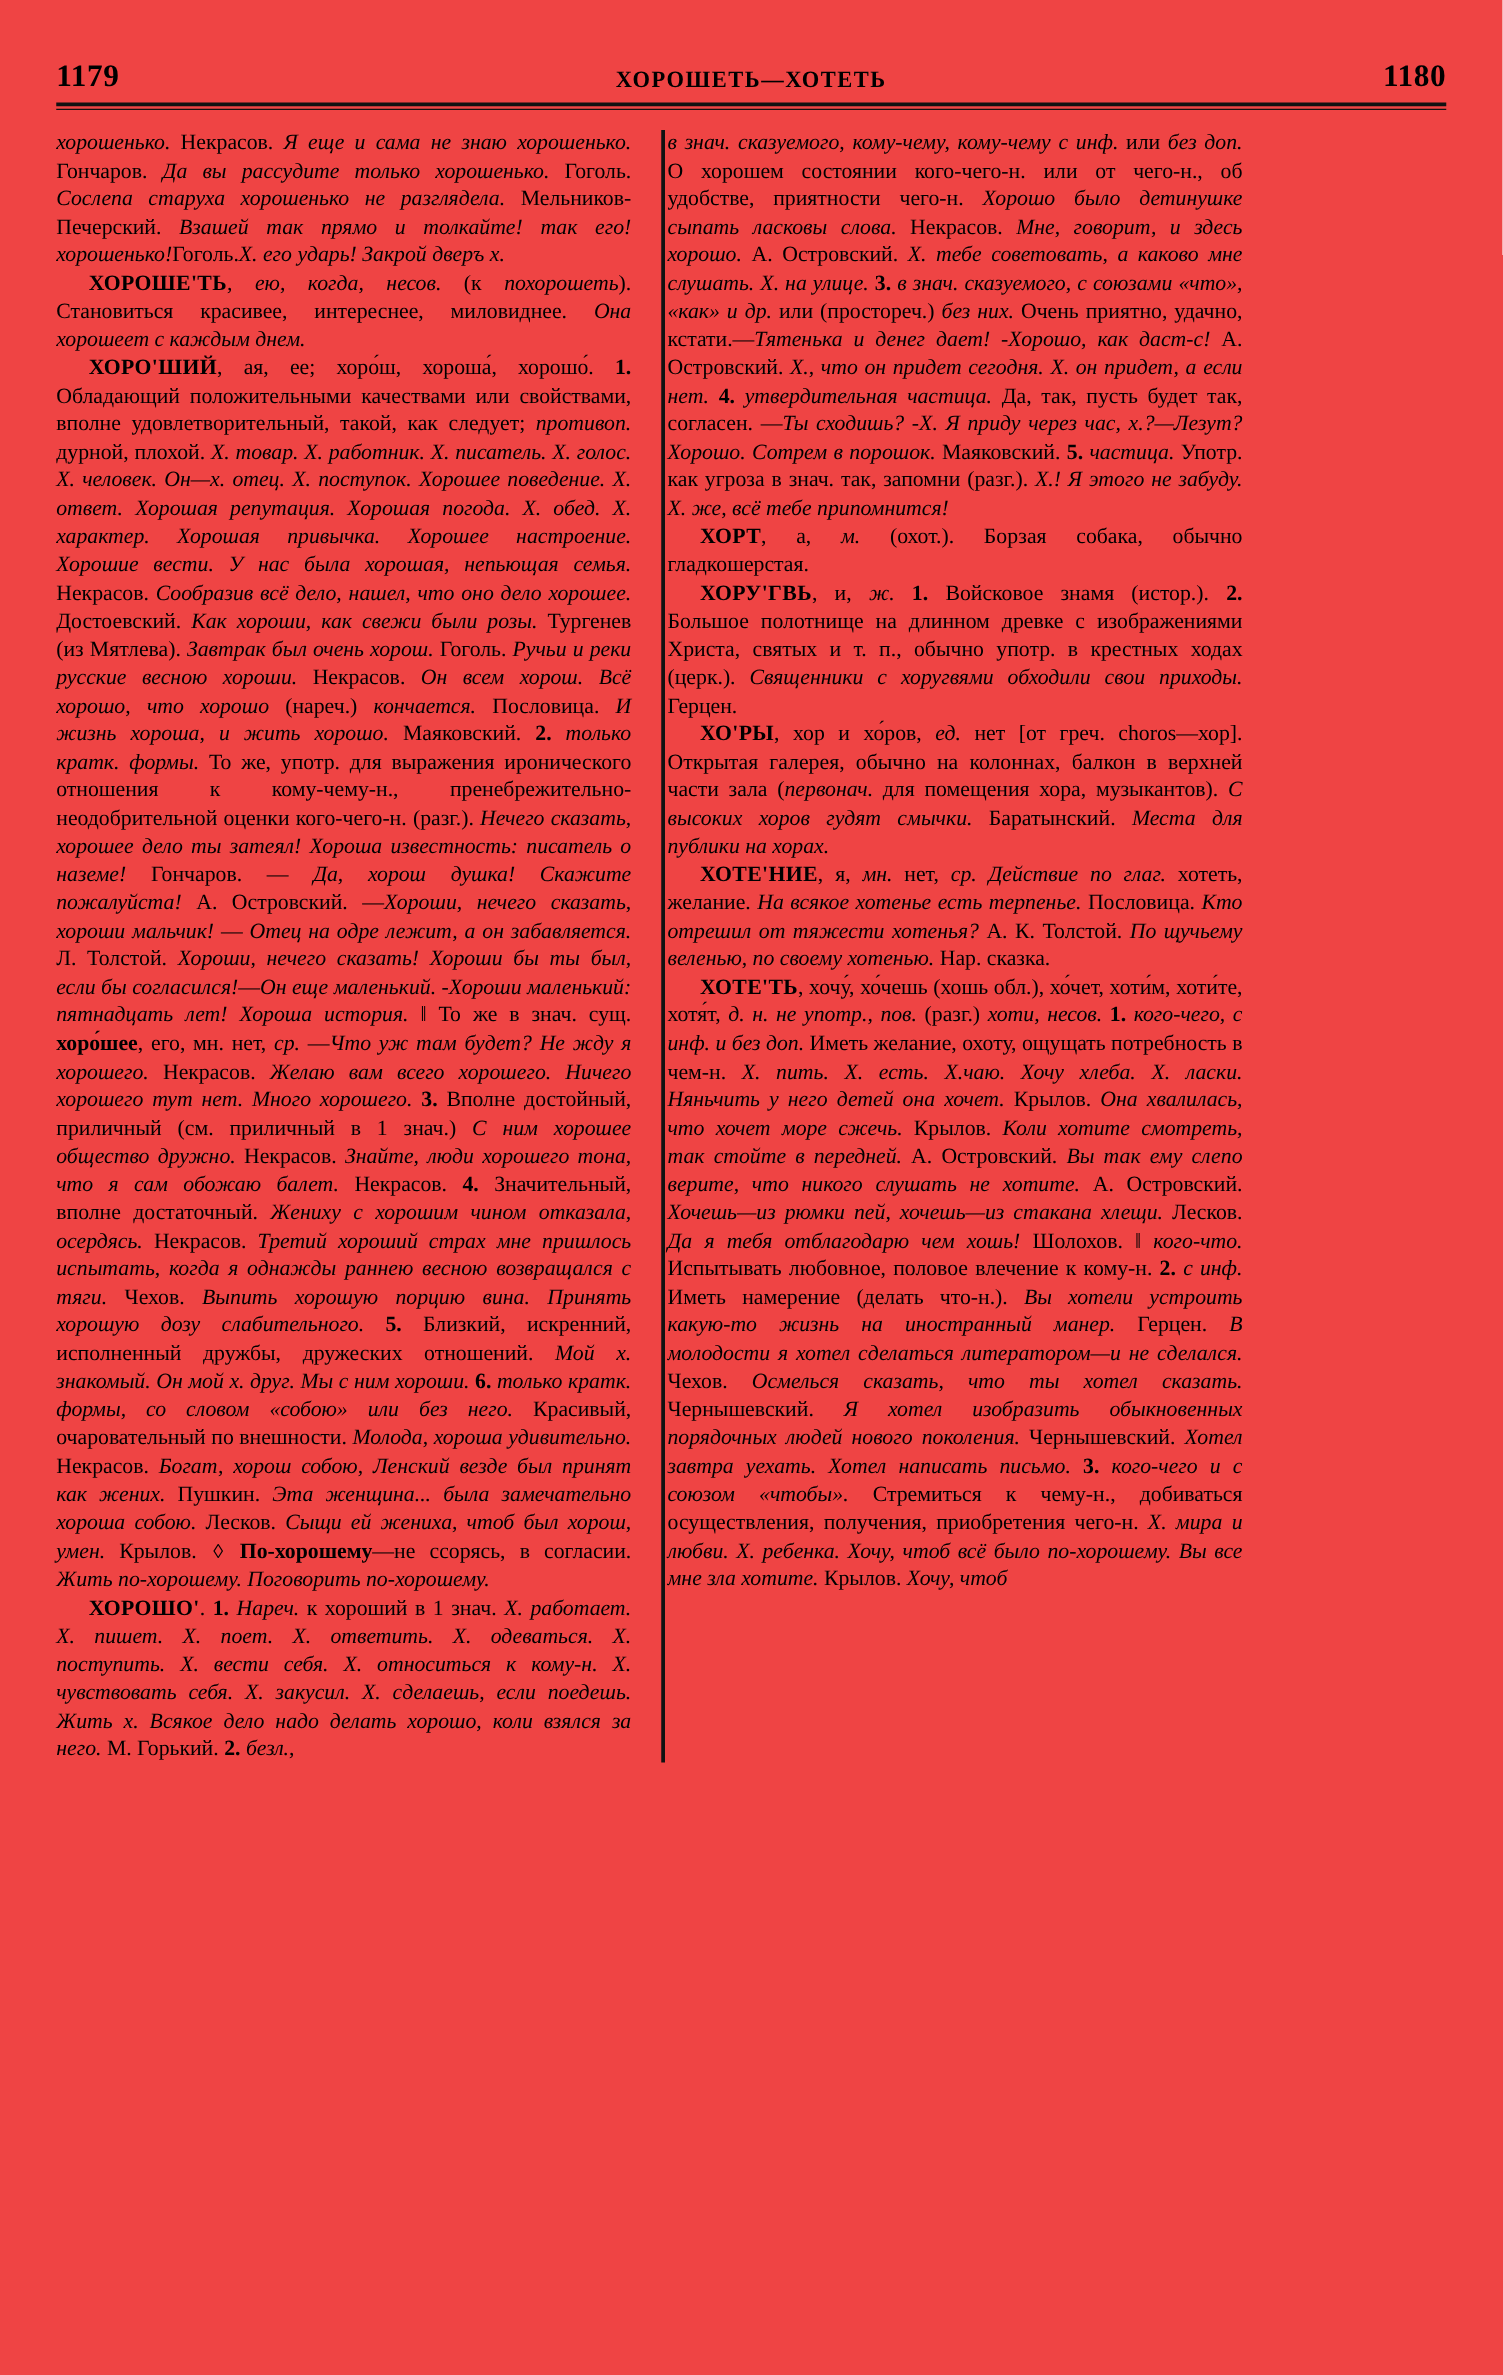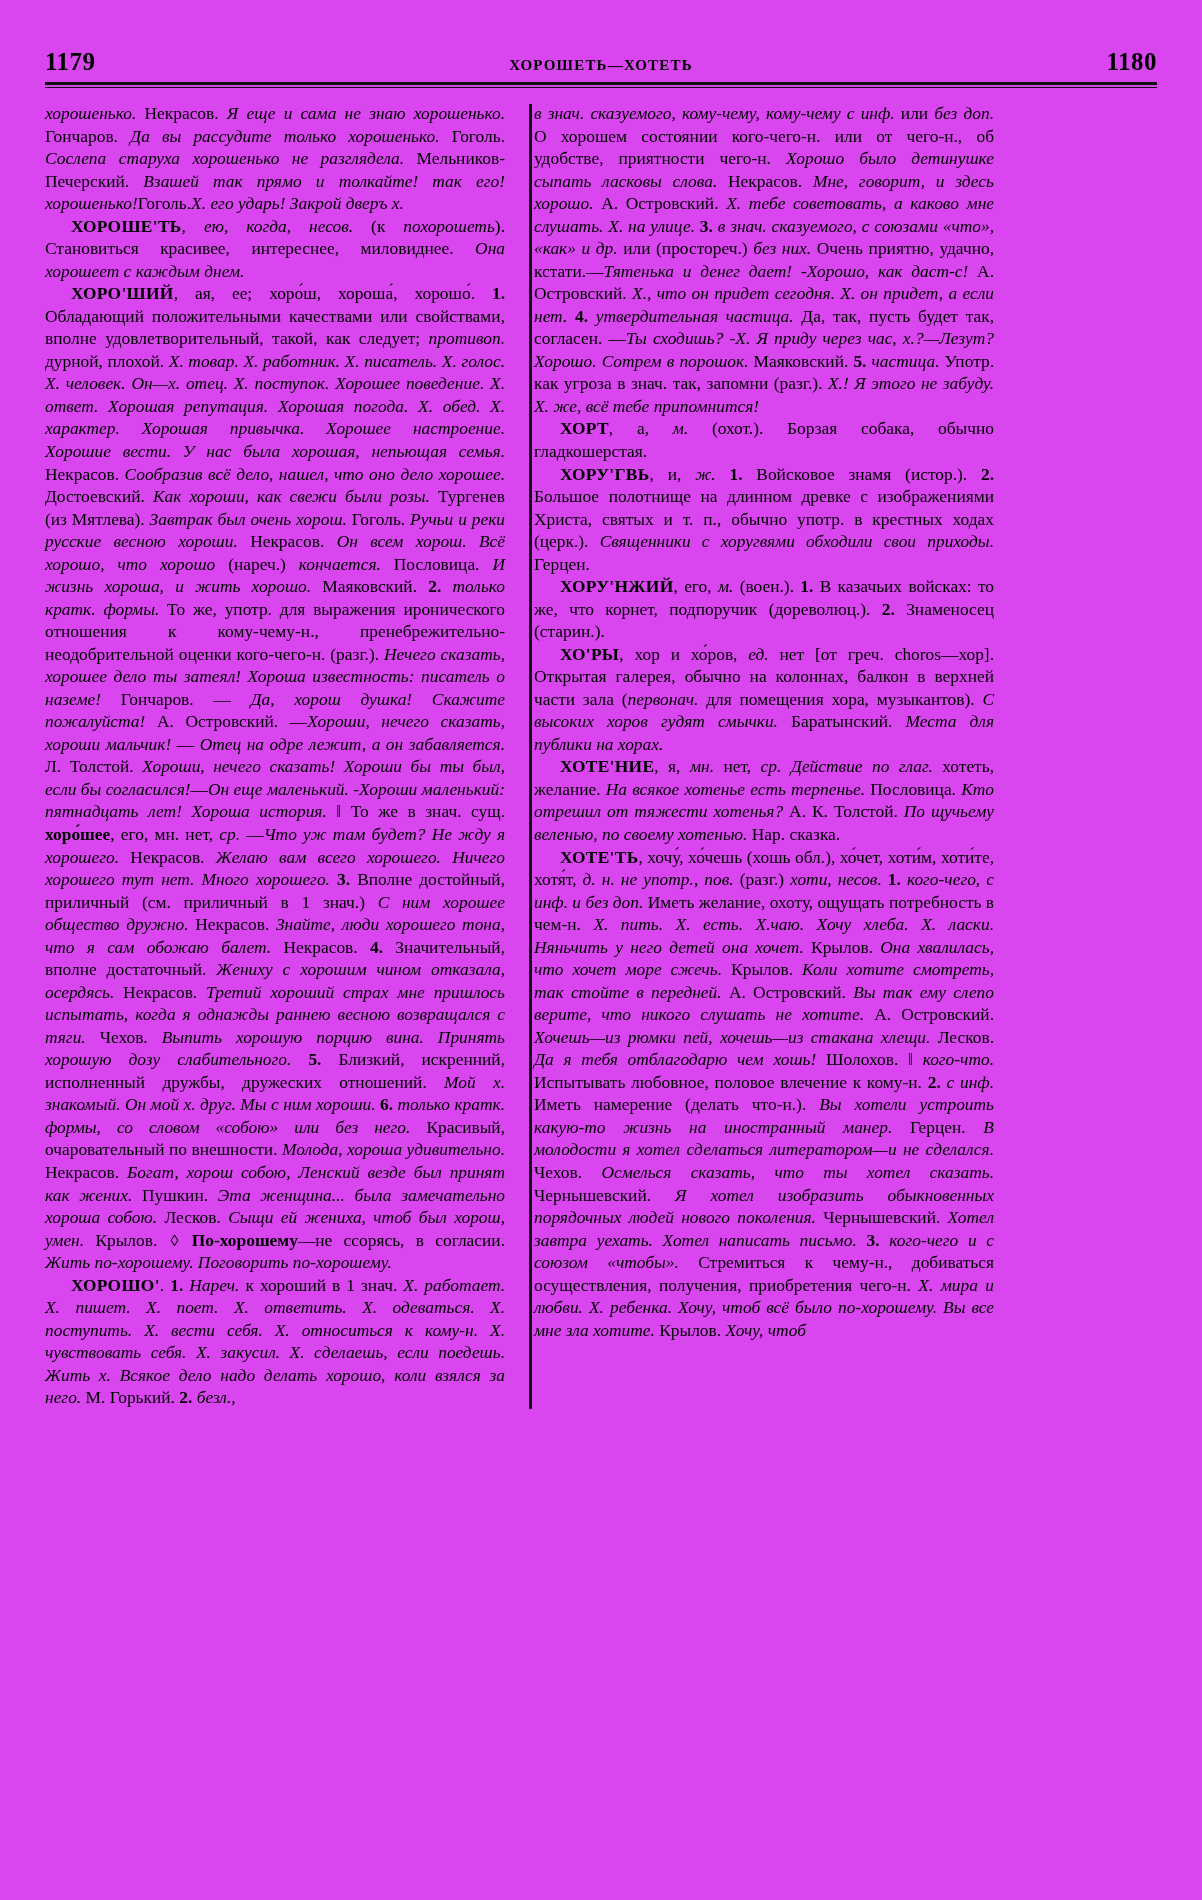--- a/index.html
+++ b/index.html
@@ -12,42 +12,42 @@
     height: 1900px;
     font-family: "Liberation Serif", "DejaVu Serif", serif;
     color: #000000;
     -webkit-font-smoothing: none;
   }
 
   .page {
     position: relative;
     width: 1202px;
     height: 1900px;
-    background: #d946ef;
+    background: #ef4444;
     box-sizing: border-box;
     padding: 48px 45px 0 45px;
   }
 
   
   .running-head {
     display: flex;
     align-items: baseline;
     justify-content: space-between;
     width: 1112px;
     margin: 0 auto;
     padding-bottom: 6px;
   }
   .folio {
     font-weight: bold;
     font-size: 25px;
     letter-spacing: 0.5px;
   }
   .running-title {
     font-weight: bold;
-    font-size: 15px;
+    font-size: 18px;
     letter-spacing: 1.2px;
     text-transform: uppercase;
     transform: scaleY(1.04);
   }
 
   .head-rule {
     width: 1112px;
     margin: 0 auto 14px auto;
     border-top: 3px solid #111;
     border-bottom: 1px solid #111;
@@ -122,20 +122,19 @@
         <p class="entry cont"><span class="i">хорошенько.</span><span class="para-sep"> Некрасов. </span><span class="i">Я еще и сама не знаю хорошенько.</span><span class="para-sep"> Гончаров. </span><span class="i">Да вы рассудите только хорошенько.</span><span class="para-sep"> Гоголь. </span><span class="i">Сослепа старуха хорошенько не разглядела.</span><span class="para-sep"> Мельников-Печерский. </span><span class="i">Взашей так прямо и толкайте! так его! хорошенько!</span><span class="para-sep">Гоголь.</span><span class="i">Х. его ударь! Закрой дверъ х.</span></p>
         <p class="entry"><span class="hw">ХОРОШЕ'ТЬ</span><span class="i">, ею, когда, несов.</span><span class="para-sep"> (к </span><span class="i">похорошеть</span><span class="para-sep">). Становиться красивее, интереснее, миловиднее. </span><span class="i">Она хорошеет с каждым днем.</span></p>
         <p class="entry"><span class="hw">ХОРО'ШИЙ</span><span class="para-sep">, ая, ее; хоро́ш, хороша́, хорошо́. </span><span class="b">1.</span><span class="para-sep"> Обладающий положительными качествами или свойствами, вполне удовлетворительный, такой, как следует; </span><span class="i">противоп.</span><span class="para-sep"> дурной, плохой. </span><span class="i">Х. товар. Х. работник. Х. писатель. Х. голос. Х. человек. Он—х. отец. Х. поступок. Хорошее поведение. Х. ответ. Хорошая репутация. Хорошая погода. Х. обед. Х. характер. Хорошая привычка. Хорошее настроение. Хорошие вести. У нас была хорошая, непьющая семья.</span><span class="para-sep"> Некрасов. </span><span class="i">Сообразив всё дело, нашел, что оно дело хорошее.</span><span class="para-sep"> Достоевский. </span><span class="i">Как хороши, как свежи были розы.</span><span class="para-sep"> Тургенев (из Мятлева). </span><span class="i">Завтрак был очень хорош.</span><span class="para-sep"> Гоголь. </span><span class="i">Ручьи и реки русские весною хороши.</span><span class="para-sep"> Некрасов. </span><span class="i">Он всем хорош. Всё хорошо, что хорошо</span><span class="para-sep"> (нареч.) </span><span class="i">кончается.</span><span class="para-sep"> Пословица. </span><span class="i">И жизнь хороша, и жить хорошо.</span><span class="para-sep"> Маяковский. </span><span class="b">2.</span><span class="para-sep"> </span><span class="i">только кратк. формы.</span><span class="para-sep"> То же, употр. для выражения иронического отношения к кому-чему-н., пренебрежительно-неодобрительной оценки кого-чего-н. (разг.). </span><span class="i">Нечего сказать, хорошее дело ты затеял! Хороша известность: писатель о наземе!</span><span class="para-sep"> Гончаров. — </span><span class="i">Да, хорош душка! Скажите пожалуйста!</span><span class="para-sep"> А. Островский. —</span><span class="i">Хороши, нечего сказать, хороши мальчик!</span><span class="para-sep"> — </span><span class="i">Отец на одре лежит, а он забавляется.</span><span class="para-sep"> Л. Толстой. </span><span class="i">Хороши, нечего сказать! Хороши бы ты был, если бы согласился!</span><span class="para-sep">—</span><span class="i">Он еще маленький. -Хороши маленький: пятнадцать лет! Хороша история.</span><span class="para-sep"> ‖ То же в знач. сущ. </span><span class="b">хоро́шее</span><span class="para-sep">, его, мн. нет, </span><span class="i">ср.</span><span class="para-sep"> —</span><span class="i">Что уж там будет? Не жду я хорошего.</span><span class="para-sep"> Некрасов. </span><span class="i">Желаю вам всего хорошего. Ничего хорошего тут нет. Много хорошего.</span><span class="para-sep"> </span><span class="b">3.</span><span class="para-sep"> Вполне достойный, приличный (см. приличный в 1 знач.) </span><span class="i">С ним хорошее общество дружно.</span><span class="para-sep"> Некрасов. </span><span class="i">Знайте, люди хорошего тона, что я сам обожаю балет.</span><span class="para-sep"> Некрасов. </span><span class="b">4.</span><span class="para-sep"> Значительный, вполне достаточный. </span><span class="i">Жениху с хорошим чином отказала, осердясь.</span><span class="para-sep"> Некрасов. </span><span class="i">Третий хороший страх мне пришлось испытать, когда я однажды раннею весною возвращался с тяги.</span><span class="para-sep"> Чехов. </span><span class="i">Выпить хорошую порцию вина. Принять хорошую дозу слабительного.</span><span class="para-sep"> </span><span class="b">5.</span><span class="para-sep"> Близкий, искренний, исполненный дружбы, дружеских отношений. </span><span class="i">Мой х. знакомый. Он мой х. друг. Мы с ним хороши.</span><span class="para-sep"> </span><span class="b">6.</span><span class="para-sep"> </span><span class="i">только кратк. формы, со словом «собою» или без него.</span><span class="para-sep"> Красивый, очаровательный по внешности. </span><span class="i">Молода, хороша удивительно.</span><span class="para-sep"> Некрасов. </span><span class="i">Богат, хорош собою, Ленский везде был принят как жених.</span><span class="para-sep"> Пушкин. </span><span class="i">Эта женщина... была замечательно хороша собою.</span><span class="para-sep"> Лесков. </span><span class="i">Сыщи ей жениха, чтоб был хорош, умен.</span><span class="para-sep"> Крылов. </span><span class="lozenge">◊</span><span class="para-sep"> </span><span class="b">По-хорошему</span><span class="para-sep">—не ссорясь, в согласии. </span><span class="i">Жить по-хорошему. Поговорить по-хорошему.</span></p>
         <p class="entry"><span class="hw">ХОРОШО'</span><span class="para-sep">. </span><span class="b">1.</span><span class="para-sep"> </span><span class="i">Нареч.</span><span class="para-sep"> к хороший в 1 знач. </span><span class="i">Х. работает. Х. пишет. Х. поет. Х. ответить. Х. одеваться. Х. поступить. Х. вести себя. Х. относиться к кому-н. Х. чувствовать себя. Х. закусил. Х. сделаешь, если поедешь. Жить х. Всякое дело надо делать хорошо, коли взялся за него.</span><span class="para-sep"> М. Горький. </span><span class="b">2.</span><span class="para-sep"> </span><span class="i">безл.,</span></p>
       </div>
     <div class="col-divider"></div>
     <div class="col col-right" id="col-right">
         <p class="entry cont"><span class="i">в знач. сказуемого, кому-чему, кому-чему с инф.</span><span class="para-sep"> или </span><span class="i">без доп.</span><span class="para-sep"> О хорошем состоянии кого-чего-н. или от чего-н., об удобстве, приятности чего-н. </span><span class="i">Хорошо было детинушке сыпать ласковы слова.</span><span class="para-sep"> Некрасов. </span><span class="i">Мне, говорит, и здесь хорошо.</span><span class="para-sep"> А. Островский. </span><span class="i">Х. тебе советовать, а каково мне слушать. Х. на улице.</span><span class="para-sep"> </span><span class="b">3.</span><span class="para-sep"> </span><span class="i">в знач. сказуемого, с союзами «что», «как» и др.</span><span class="para-sep"> или (простореч.) </span><span class="i">без них.</span><span class="para-sep"> Очень приятно, удачно, кстати.—</span><span class="i">Тятенька и денег дает! -Хорошо, как даст-с!</span><span class="para-sep"> А. Островский. </span><span class="i">Х., что он придет сегодня. Х. он придет, а если нет.</span><span class="para-sep"> </span><span class="b">4.</span><span class="para-sep"> </span><span class="i">утвердительная частица.</span><span class="para-sep"> Да, так, пусть будет так, согласен. —</span><span class="i">Ты сходишь? -Х. Я приду через час, х.?—Лезут? Хорошо. Сотрем в порошок.</span><span class="para-sep"> Маяковский. </span><span class="b">5.</span><span class="para-sep"> </span><span class="i">частица.</span><span class="para-sep"> Употр. как угроза в знач. так, запомни (разг.). </span><span class="i">Х.! Я этого не забуду. Х. же, всё тебе припомнится!</span></p>
         <p class="entry"><span class="hw">ХОРТ</span><span class="para-sep">, а, </span><span class="i">м.</span><span class="para-sep"> (охот.). Борзая собака, обычно гладкошерстая.</span></p>
         <p class="entry"><span class="hw">ХОРУ'ГВЬ</span><span class="para-sep">, и, </span><span class="i">ж.</span><span class="para-sep"> </span><span class="b">1.</span><span class="para-sep"> Войсковое знамя (истор.). </span><span class="b">2.</span><span class="para-sep"> Большое полотнище на длинном древке с изображениями Христа, святых и т. п., обычно употр. в крестных ходах (церк.). </span><span class="i">Священники с хоругвями обходили свои приходы.</span><span class="para-sep"> Герцен.</span></p>
-        <p class="entry"><span class="hw">ХОРУ'НЖИЙ</span><span class="para-sep">, его, </span><span class="i">м.</span><span class="para-sep"> (воен.). </span><span class="b">1.</span><span class="para-sep"> В казачьих войсках: то же, что корнет, подпоручик (дореволюц.). </span><span class="b">2.</span><span class="para-sep"> Знаменосец (старин.).</span></p>
         <p class="entry"><span class="hw">ХО'РЫ</span><span class="para-sep">, хор и хо́ров, </span><span class="i">ед.</span><span class="para-sep"> нет [от греч. choros—хор]. Открытая галерея, обычно на колоннах, балкон в верхней части зала (</span><span class="i">первонач.</span><span class="para-sep"> для помещения хора, музыкантов). </span><span class="i">С высоких хоров гудят смычки.</span><span class="para-sep"> Баратынский. </span><span class="i">Места для публики на хорах.</span></p>
         <p class="entry"><span class="hw">ХОТЕ'НИЕ</span><span class="para-sep">, я, </span><span class="i">мн.</span><span class="para-sep"> нет, </span><span class="i">ср.</span><span class="para-sep"> </span><span class="i">Действие по глаг.</span><span class="para-sep"> хотеть, желание. </span><span class="i">На всякое хотенье есть терпенье.</span><span class="para-sep"> Пословица. </span><span class="i">Кто отрешил от тяжести хотенья?</span><span class="para-sep"> А. К. Толстой. </span><span class="i">По щучьему веленью, по своему хотенью.</span><span class="para-sep"> Нар. сказка.</span></p>
         <p class="entry"><span class="hw">ХОТЕ'ТЬ</span><span class="para-sep">, хочу́, хо́чешь (хошь обл.), хо́чет, хоти́м, хоти́те, хотя́т, </span><span class="i">д. н. не употр., пов.</span><span class="para-sep"> (разг.) </span><span class="i">хоти, несов.</span><span class="para-sep"> </span><span class="b">1.</span><span class="para-sep"> </span><span class="i">кого-чего, с инф. и без доп.</span><span class="para-sep"> Иметь желание, охоту, ощущать потребность в чем-н. </span><span class="i">Х. пить. Х. есть. Х.чаю. Хочу хлеба. Х. ласки. Няньчить у него детей она хочет.</span><span class="para-sep"> Крылов. </span><span class="i">Она хвалилась, что хочет море сжечь.</span><span class="para-sep"> Крылов. </span><span class="i">Коли хотите смотреть, так стойте в передней.</span><span class="para-sep"> А. Островский. </span><span class="i">Вы так ему слепо верите, что никого слушать не хотите.</span><span class="para-sep"> А. Островский. </span><span class="i">Хочешь—из рюмки пей, хочешь—из стакана хлещи.</span><span class="para-sep"> Лесков. </span><span class="i">Да я тебя отблагодарю чем хошь!</span><span class="para-sep"> Шолохов. ‖ </span><span class="i">кого-что.</span><span class="para-sep"> Испытывать любовное, половое влечение к кому-н. </span><span class="b">2.</span><span class="para-sep"> </span><span class="i">с инф.</span><span class="para-sep"> Иметь намерение (делать что-н.). </span><span class="i">Вы хотели устроить какую-то жизнь на иностранный манер.</span><span class="para-sep"> Герцен. </span><span class="i">В молодости я хотел сделаться литератором—и не сделался.</span><span class="para-sep"> Чехов. </span><span class="i">Осмелься сказать, что ты хотел сказать.</span><span class="para-sep"> Чернышевский. </span><span class="i">Я хотел изобразить обыкновенных порядочных людей нового поколения.</span><span class="para-sep"> Чернышевский. </span><span class="i">Хотел завтра уехать. Хотел написать письмо.</span><span class="para-sep"> </span><span class="b">3.</span><span class="para-sep"> </span><span class="i">кого-чего и с союзом «чтобы».</span><span class="para-sep"> Стремиться к чему-н., добиваться осуществления, получения, приобретения чего-н. </span><span class="i">Х. мира и любви. Х. ребенка. Хочу, чтоб всё было по-хорошему. Вы все мне зла хотите.</span><span class="para-sep"> Крылов. </span><span class="i">Хочу, чтоб</span></p>
       </div>
   </div>
 
 </div>
 
 </body></html>

